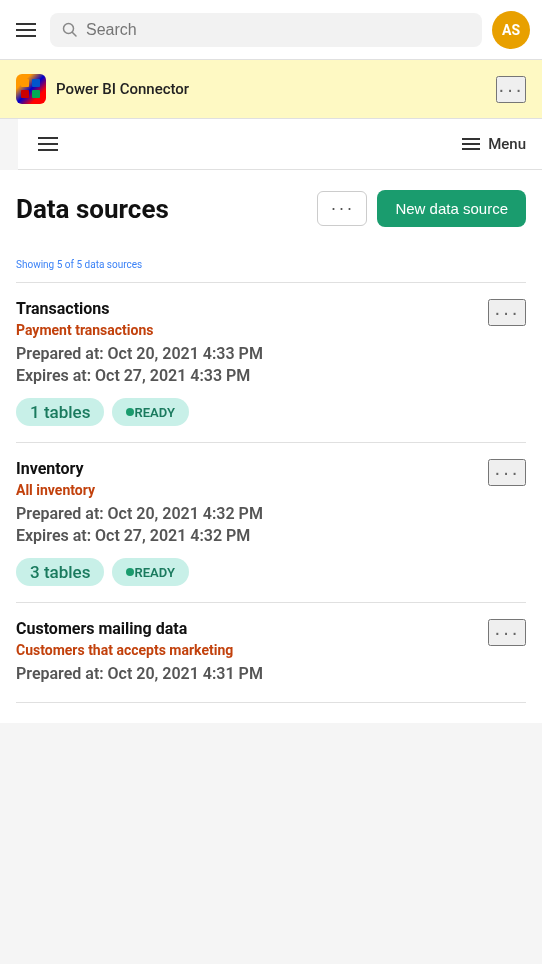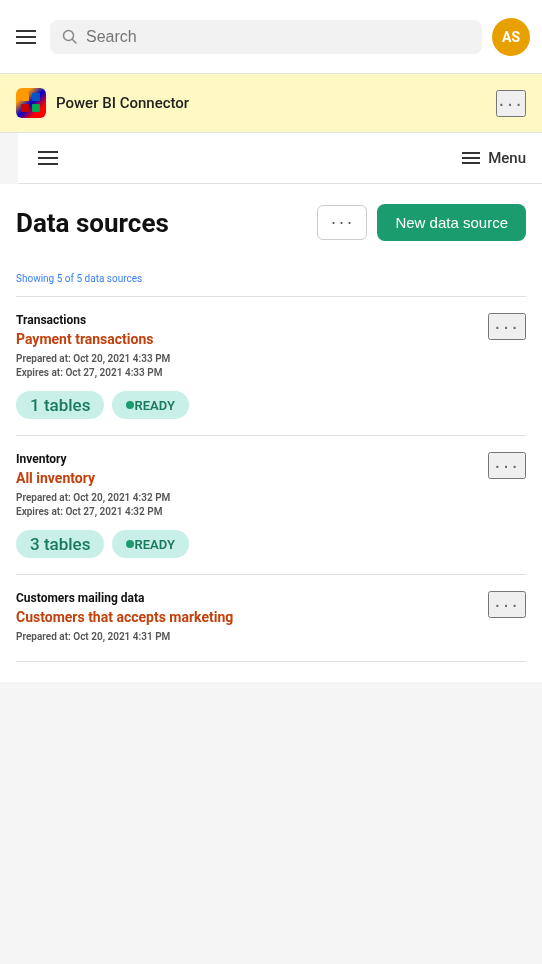--- a/index.html
+++ b/index.html
@@ -10,21 +10,21 @@
       min-height: 964px;
       overflow-x: hidden;
     }
 
     
     .top-bar {
       background: #fff;
       display: flex;
       align-items: center;
       padding: 0 12px;
-      height: 74px;
+      height: 60px;
       gap: 10px;
       border-bottom: 1px solid #e0e0e0;
     }
     .hamburger-btn {
       display: flex; flex-direction: column; gap: 4px; cursor: pointer;
       padding: 4px;
     }
     .hamburger-btn span {
       display: block; width: 20px; height: 2px; background: #333;
     }
@@ -139,27 +139,27 @@
     .data-source-item {
       padding: 16px 0;
       border-bottom: 1px solid #e0e0e0;
       position: relative;
     }
     .item-header {
       display: flex; justify-content: space-between; align-items: flex-start;
     }
     .item-info { flex: 1; }
     .item-name {
-      font-size: 12px; font-weight: 700; color: #111; margin-bottom: 4px;
+      font-size: 16px; font-weight: 700; color: #111; margin-bottom: 4px;
     }
     .item-description {
       font-size: 14px; color: #c2410c; margin-bottom: 6px; font-weight: bold;
     }
     .item-meta {
-      font-size: 10px; color: #888; margin-bottom: 3px;
+      font-size: 16px; color: #888; margin-bottom: 3px;
     }
     .item-meta span { font-weight: 600; color: #555; }
     .item-actions {
       font-size: 20px; color: #666; cursor: pointer;
       letter-spacing: 2px; padding: 0 4px;
     }
     .item-tags {
       display: flex; flex-wrap: wrap; gap: 8px; margin-top: 10px;
     }
     .tag-tables {

